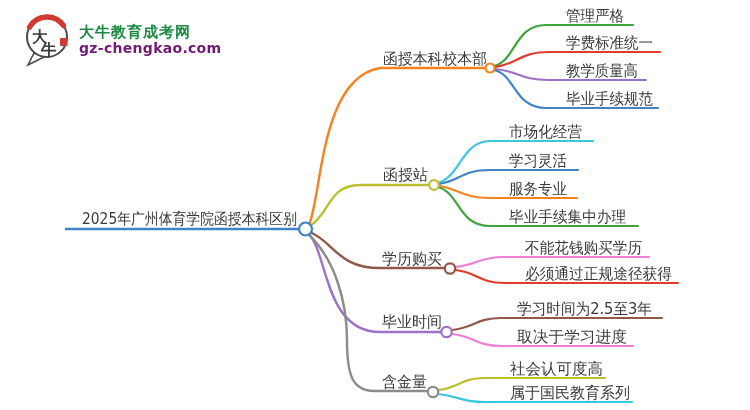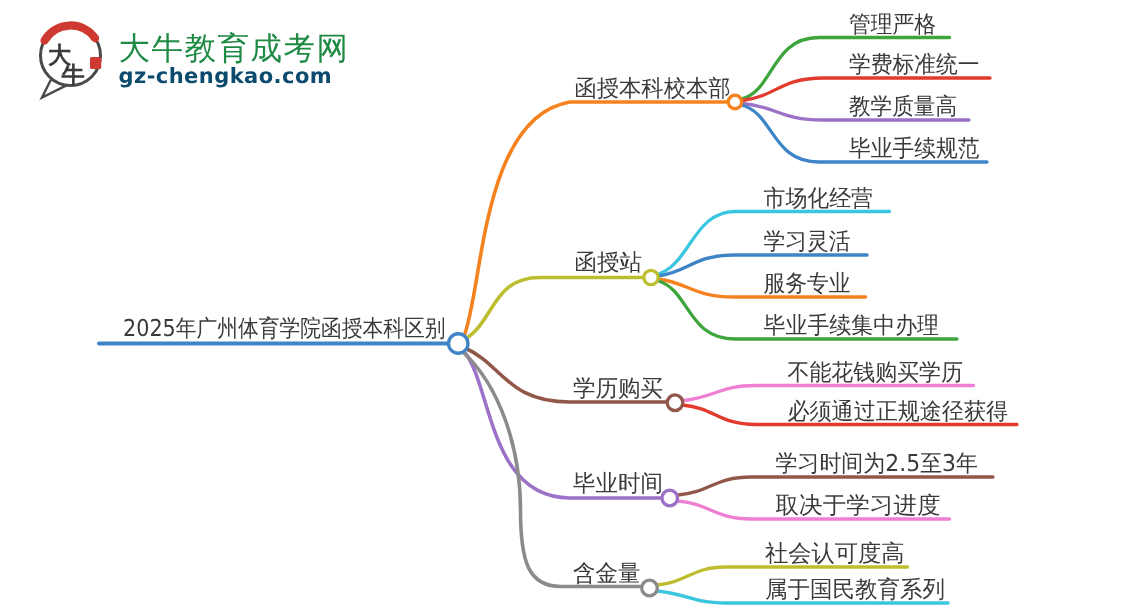--- a/index.html
+++ b/index.html
@@ -9,21 +9,21 @@
   }
   svg text{
     fill:#3a3a3a;
     font-family:"DejaVu Sans","Liberation Sans",sans-serif;
     font-size:15.5px;
   }
   svg .root-label{font-size:15.5px;}
   svg path.curve{fill:none;stroke-linecap:round;}
   svg circle.junction{fill:#ffffff;stroke-width:2.2;}
   .logo{position:absolute;left:20px;top:12px;display:flex;align-items:center;gap:5px;}
-  .logo-name{font-size:21px;font-weight:normal;letter-spacing:1px;line-height:1.15;}
+  .logo-name{font-size:15px;font-weight:bold;letter-spacing:1px;line-height:1.15;}
   .logo-url{font-size:14px;font-weight:bold;letter-spacing:.3px;line-height:1.1;}
 </style>
 </head>
 <body>
 
 <div class="stage">
 
   <svg width="750" height="410" viewBox="0 0 750 410">
 
     <g>
@@ -96,17 +96,17 @@
     <svg width="54" height="56" viewBox="0 0 54 56">
       <path d="M 14 41 L 8 53 L 24 45 Z" fill="#ffffff" stroke="#4a4a4a" stroke-width="1.6"></path>
       <circle cx="27" cy="25" r="20" fill="#ffffff" stroke="#4a4a4a" stroke-width="2"></circle>
       <path d="M 9.7 15 A 20 20 0 0 1 43.4 13.5" fill="none" stroke-width="5.5" stroke-linecap="round" stroke="#ce3a31"></path>
       <text x="12" y="30" font-size="17" font-weight="bold" fill="#1a1a1a" font-family="DejaVu Serif, Liberation Serif, serif">大</text>
       <text x="21" y="43" font-size="15" font-weight="bold" fill="#1a1a1a" font-family="DejaVu Serif, Liberation Serif, serif">牛</text>
       <rect x="40" y="26" width="7.5" height="8" rx="1" fill="#ce3a31"></rect>
     </svg>
     <div class="logo-text">
       <div class="logo-name" style="color:#1e8a44">大牛教育成考网</div>
-      <div class="logo-url" style="color:#0c4a6e">gz-chengkao.com</div>
+      <div class="logo-url" style="color:#701a75">gz-chengkao.com</div>
     </div>
   </div>
 
 </div>
 
 </body></html>

